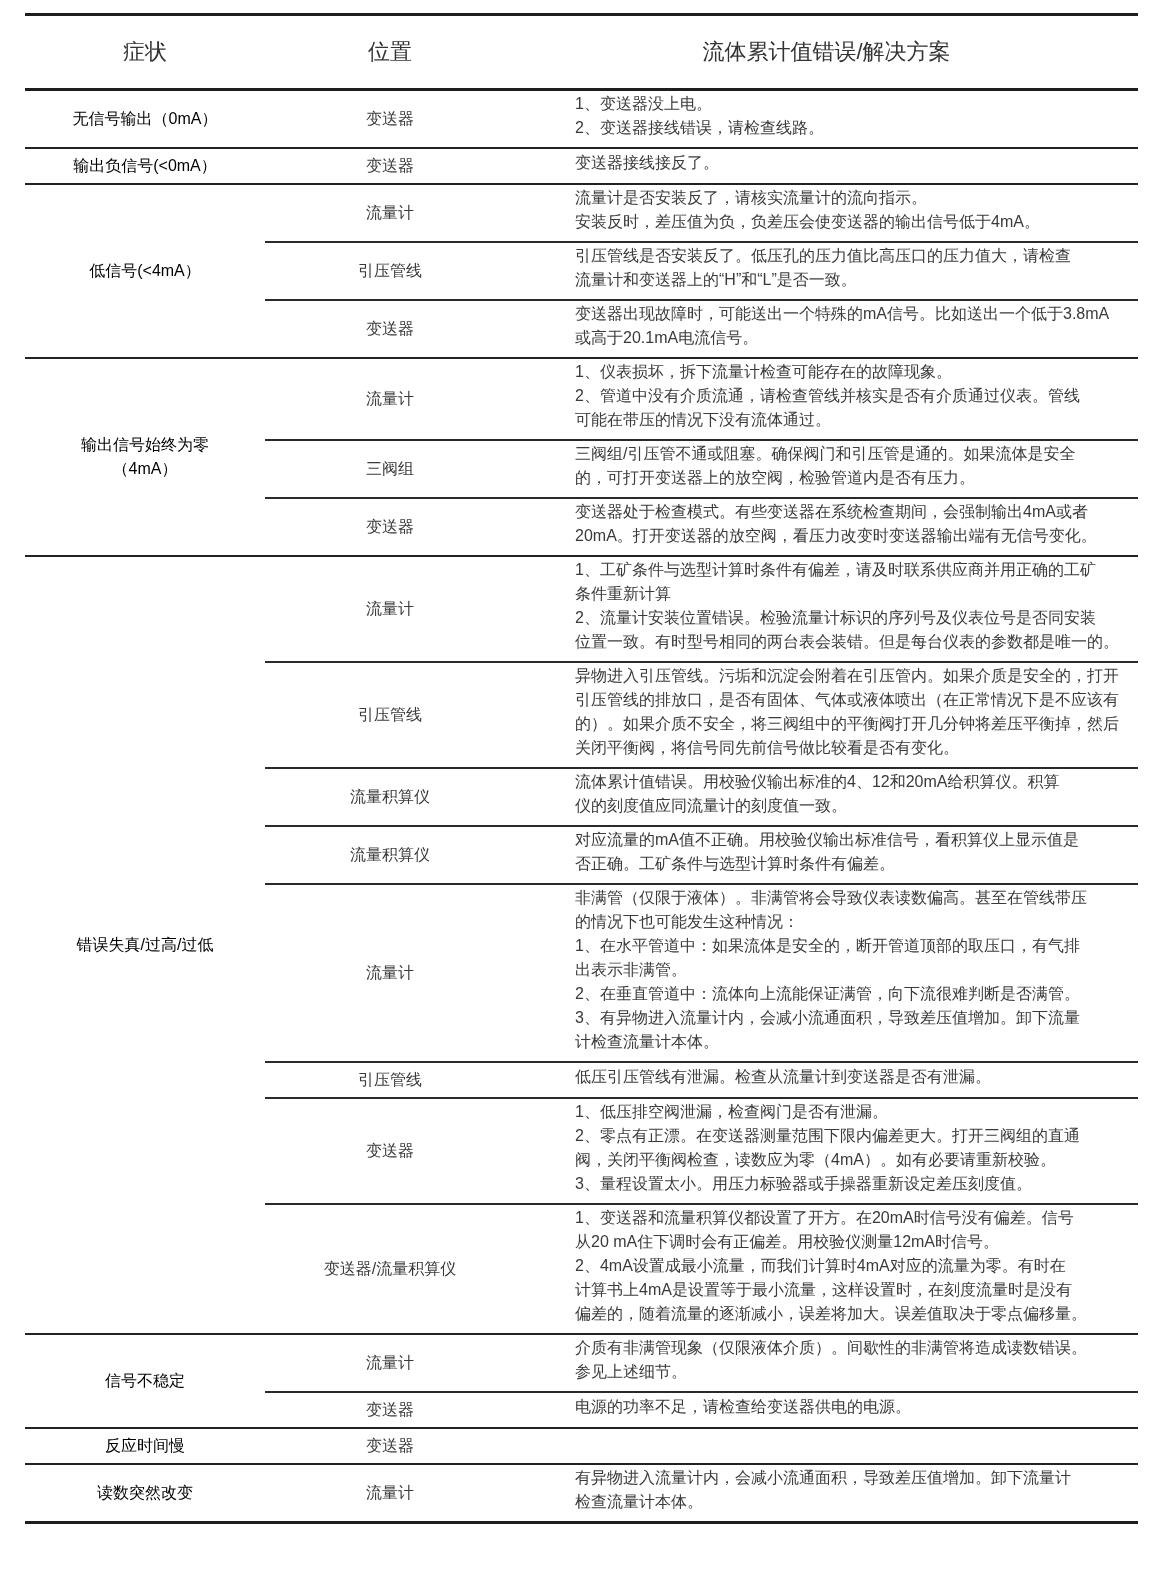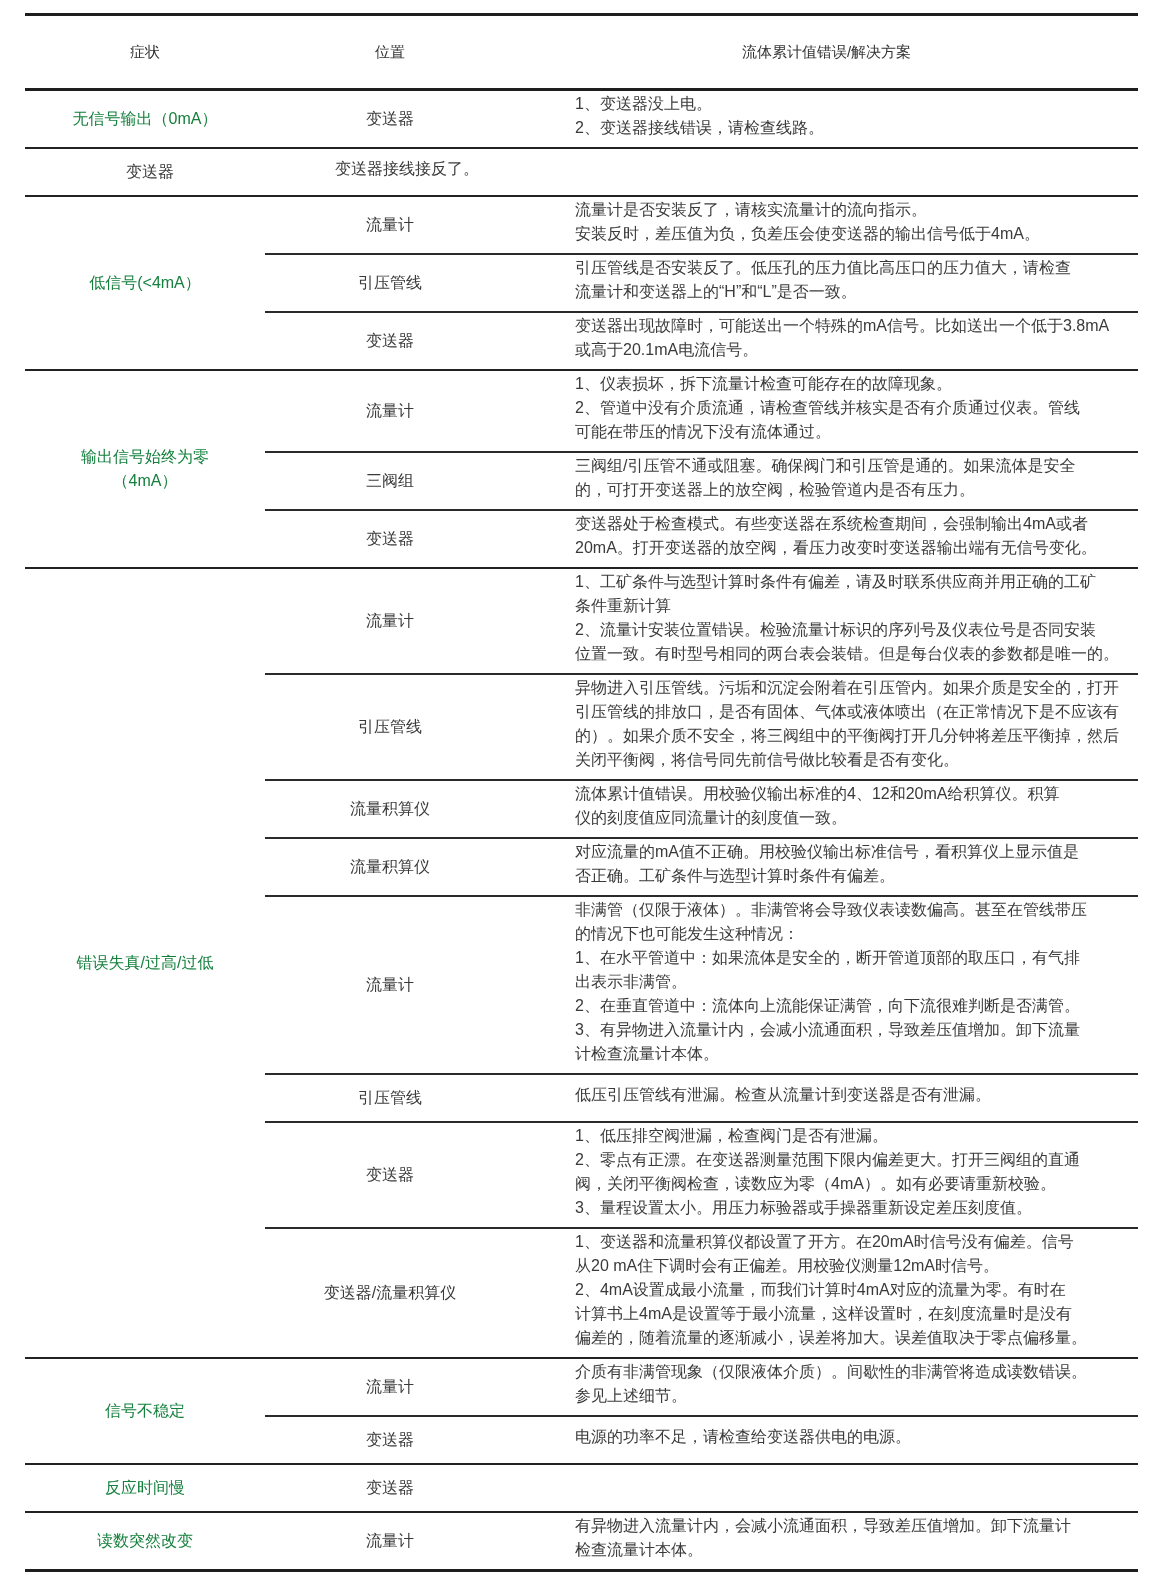--- a/index.html
+++ b/index.html
@@ -26,53 +26,53 @@
   }
   .thead {
     display: grid;
     grid-template-columns: 240px 250px 1fr;
     height: 72px;
     align-items: center;
     border-bottom: 3px solid #1e1e1e;
   }
   .thead .th {
     text-align: center;
-    font-size: 15px;
+    font-size: 22px;
     color: #333333;
   }
   .group {
     display: grid;
     grid-template-columns: 240px 1fr;
   }
   .group + .group {
     border-top: 2.5px solid #222222;
   }
   .symptom-cell {
     display: flex;
     align-items: center;
     justify-content: center;
     text-align: center;
     white-space: pre-line;
     padding: 4px 6px;
-    color: #15803d;
+    color: #000000;
   }
   .rows { display: block; }
   .subrow {
     display: grid;
     grid-template-columns: 250px 1fr;
   }
   .subrow + .subrow {
     border-top: 2px solid #2a2a2a;
   }
   .location-cell {
     display: flex;
     align-items: center;
     justify-content: center;
     text-align: left;
-    padding: 11px 4px;
+    padding: 5px 4px;
     color: #3a3a3a;
   }
   .solution-cell {
     padding: 1px 8px 7px 60px;
     white-space: pre;
     display: flex;
     align-items: center;
     color: #3a3a3a;
   }
 </style>
@@ -93,20 +93,21 @@
       <div class="rows">
         <div class="subrow">
           <div class="location-cell">变送器</div>
           <div class="solution-cell">1、变送器没上电。
 2、变送器接线错误，请检查线路。</div>
         </div>
       </div>
     </div>
 
     <div class="group">
+      <div class="symptom-cell">输出负信号(&lt;0mA）</div>
       <div class="rows">
         <div class="subrow">
           <div class="location-cell">变送器</div>
           <div class="solution-cell">变送器接线接反了。</div>
         </div>
       </div>
     </div>
 
     <div class="group">
       <div class="symptom-cell">低信号(&lt;4mA）</div>

